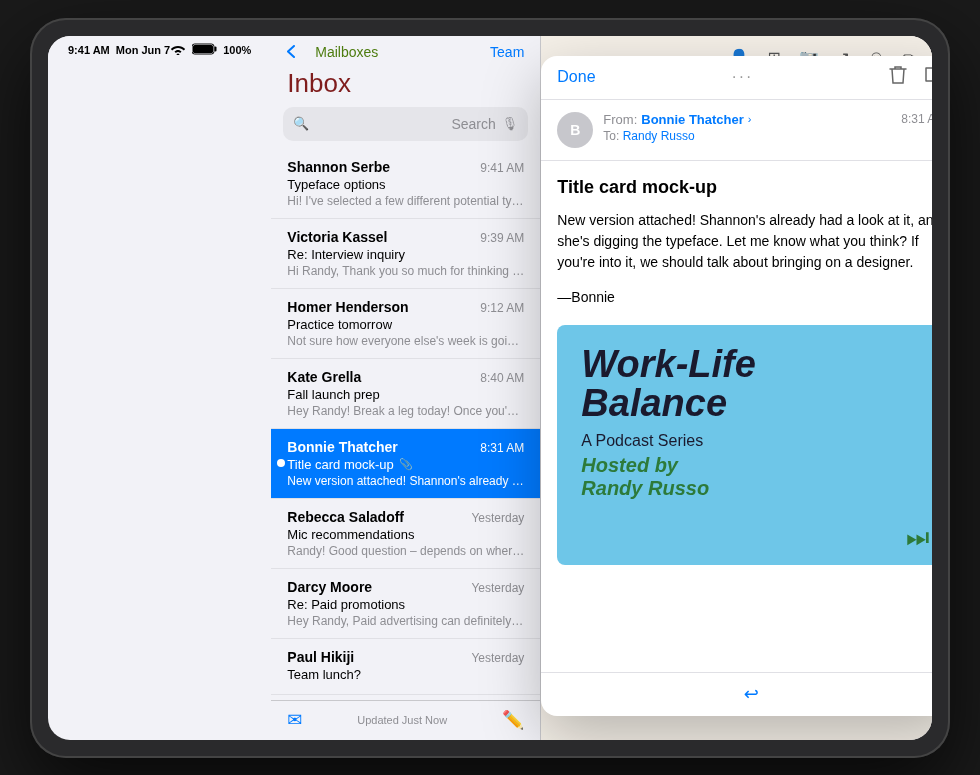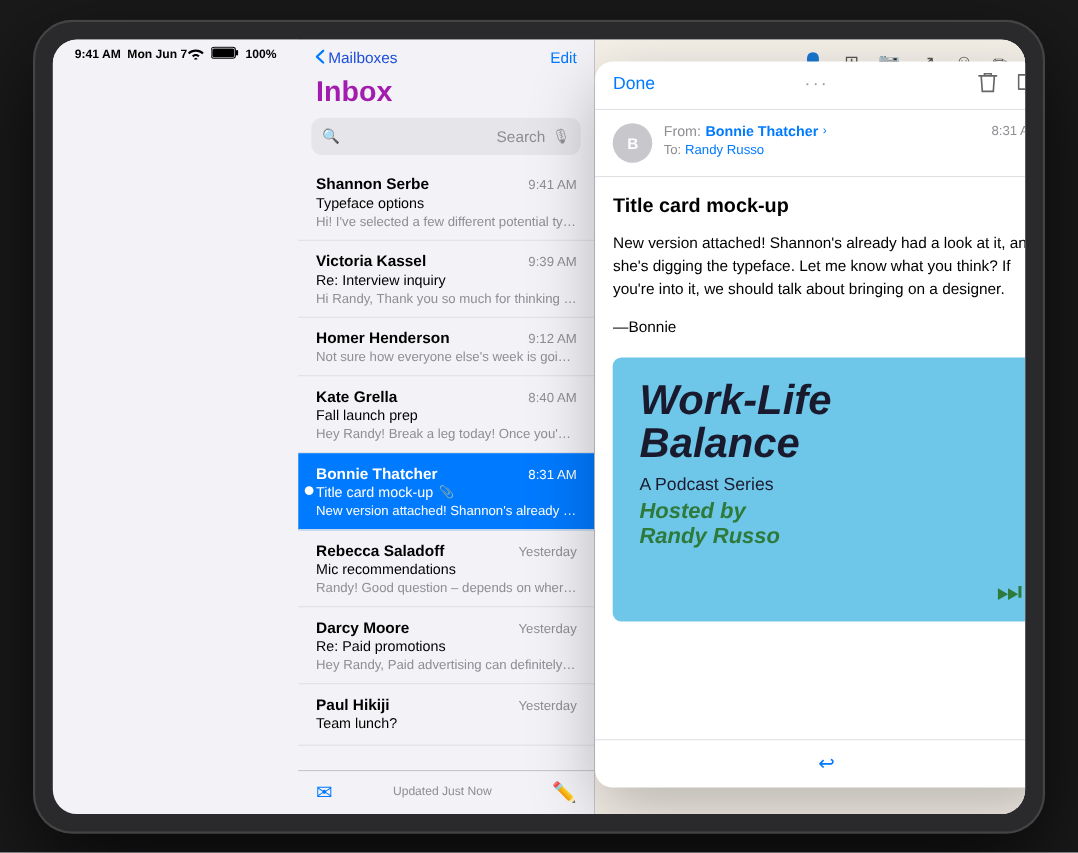--- a/index.html
+++ b/index.html
@@ -70,37 +70,37 @@
     }
 
     .mail-nav {
       display: flex;
       justify-content: space-between;
       align-items: center;
       padding: 8px 16px 4px;
     }
 
     .mail-nav-back {
-      color: #1d4ed8;
+      color: #4d7c0f;
       font-size: 14px;
       display: flex;
       align-items: center;
-      gap: 3px;
+      gap: 20px;
     }
 
     .mail-edit {
       color: #007aff;
       font-size: 14px;
     }
 
     .inbox-title {
       font-size: 26px;
-      font-weight: 700;
+      font-weight: 400;
       padding: 4px 16px 8px;
-      color: #a21caf;
+      color: #7f1d1d;
     }
 
     .search-bar {
       margin: 0 12px 8px;
       background: #e5e5ea;
       border-radius: 10px;
       height: 34px;
       display: flex;
       align-items: center;
       padding: 0 10px;
@@ -443,21 +443,21 @@
     <div class="main-content">
 
       <div class="mail-sidebar">
         <div class="mail-nav">
           <div class="mail-nav-back">
             <svg width="8" height="13" viewBox="0 0 8 13">
                 <path d="M7 1L1 6.5 7 12" stroke="#007aff" stroke-width="2" fill="none" stroke-linecap="round"></path>
               </svg>
             <span>Mailboxes</span>
           </div>
-          <span class="mail-edit">Edit</span>
+          <span class="mail-edit">Team</span>
         </div>
 
         <div class="inbox-title">Inbox</div>
 
         <div class="search-bar">
           <span class="search-bar-icon">🔍</span>
           <span class="search-bar-text">Search</span>
           <span class="search-bar-mic">🎙</span>
         </div>
 
@@ -479,20 +479,21 @@
             </div>
             <div class="mail-subject">Re: Interview inquiry</div>
             <div class="mail-preview">Hi Randy, Thank you so much for thinking of me! I'd be thrilled to be...</div>
           </div>
 
           <div class="mail-item">
             <div class="mail-item-header">
               <span class="mail-sender">Homer Henderson</span>
               <span class="mail-time">9:12 AM</span>
             </div>
+            <div class="mail-subject">Practice tomorrow</div>
             <div class="mail-preview">Not sure how everyone else's week is going, but I'm slammed at work!...</div>
           </div>
 
           <div class="mail-item">
             <div class="mail-item-header">
               <span class="mail-sender">Kate Grella</span>
               <span class="mail-time">8:40 AM</span>
             </div>
             <div class="mail-subject">Fall launch prep</div>
             <div class="mail-preview">Hey Randy! Break a leg today! Once you've had some time to de...</div>

